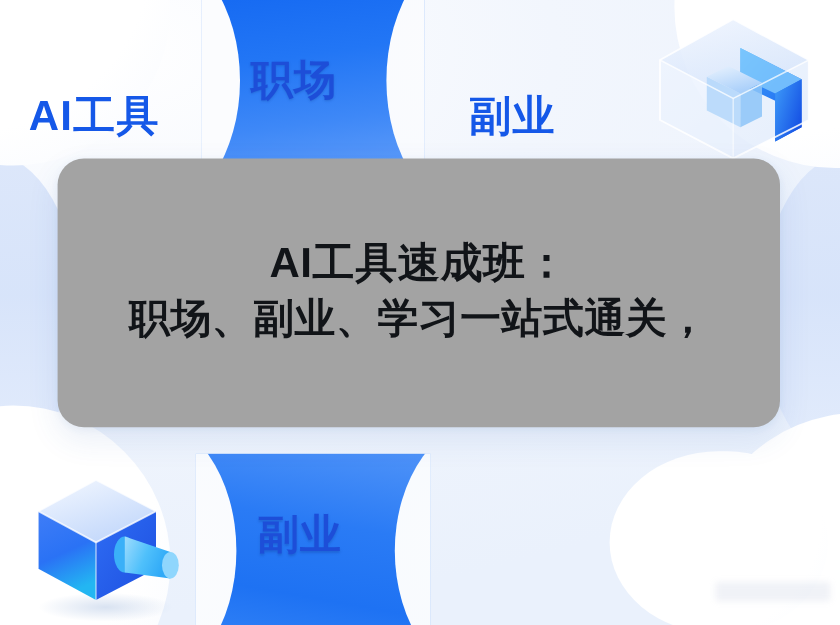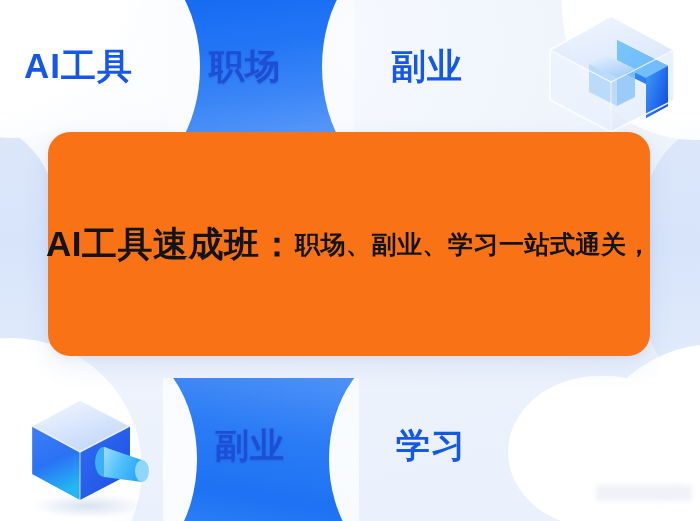--- a/index.html
+++ b/index.html
@@ -81,50 +81,51 @@
     border-radius: 50%;
   }
 
   
   .card {
     position: absolute;
     left: 48px;
     top: 132px;
     width: 602px;
     height: 224px;
-    background: #f97316;
+    background: #a3a3a3;
     border-radius: 22px;
     box-shadow:
       0 10px 26px rgba(52,94,175,.10),
       0 2px 6px rgba(52,94,175,.06);
     display: flex;
+    flex-direction: column;
     align-items: center;
     justify-content: center;
     padding: 0 14px;
     box-sizing: border-box;
   }
   .card-line {
     color: #111418;
     font-weight: 700;
     letter-spacing: .5px;
     white-space: nowrap;
     text-align: center;
   }
   .card-line.l1 { font-size: 35px; line-height: 1.32; }
-  .card-line.l2 { font-size: 25px; line-height: 1.40; }
+  .card-line.l2 { font-size: 34px; line-height: 1.40; }
   .card-line.l3 { font-size: 31px; line-height: 1.40; }
 
   
   .tag {
     position: absolute;
     font-weight: 700;
     white-space: nowrap;
     letter-spacing: 1px;
   }
-  .tag.blue  { color: #1558e8; }
+  .tag.blue  { color: #1558e8; margin-top: 30px; }
   .tag.white {
     color: #1d4ed8;
     text-shadow: 0 1px 2px rgba(13,60,150,.30);
   }
 
   #tag-ai-tools     { left: 24px;  top: 43px;  font-size: 35px; }
   #tag-workplace    { left: 209px; top: 43px;  font-size: 35px; }
   #tag-sidejob-top  { left: 391px; top: 43px;  font-size: 35px; }
 
   #tag-sidejob-bot  { left: 215px; top: 423px; font-size: 34px; }
@@ -287,17 +288,16 @@
   <div class="tag blue" id="tag-ai-tools">AI工具</div>
   <div class="tag white" id="tag-workplace">职场</div>
   <div class="tag blue" id="tag-sidejob-top">副业</div>
 
   <div class="card">
     <div class="card-line l1">AI工具速成班：</div>
     <div class="card-line l2">职场、副业、学习一站式通关，</div>
   </div>
 
   <div class="tag white" id="tag-sidejob-bot">副业</div>
-  <div class="tag blue" id="tag-study">学习</div>
 
   <div class="watermark"></div>
 
 </div>
 
 </body></html>

